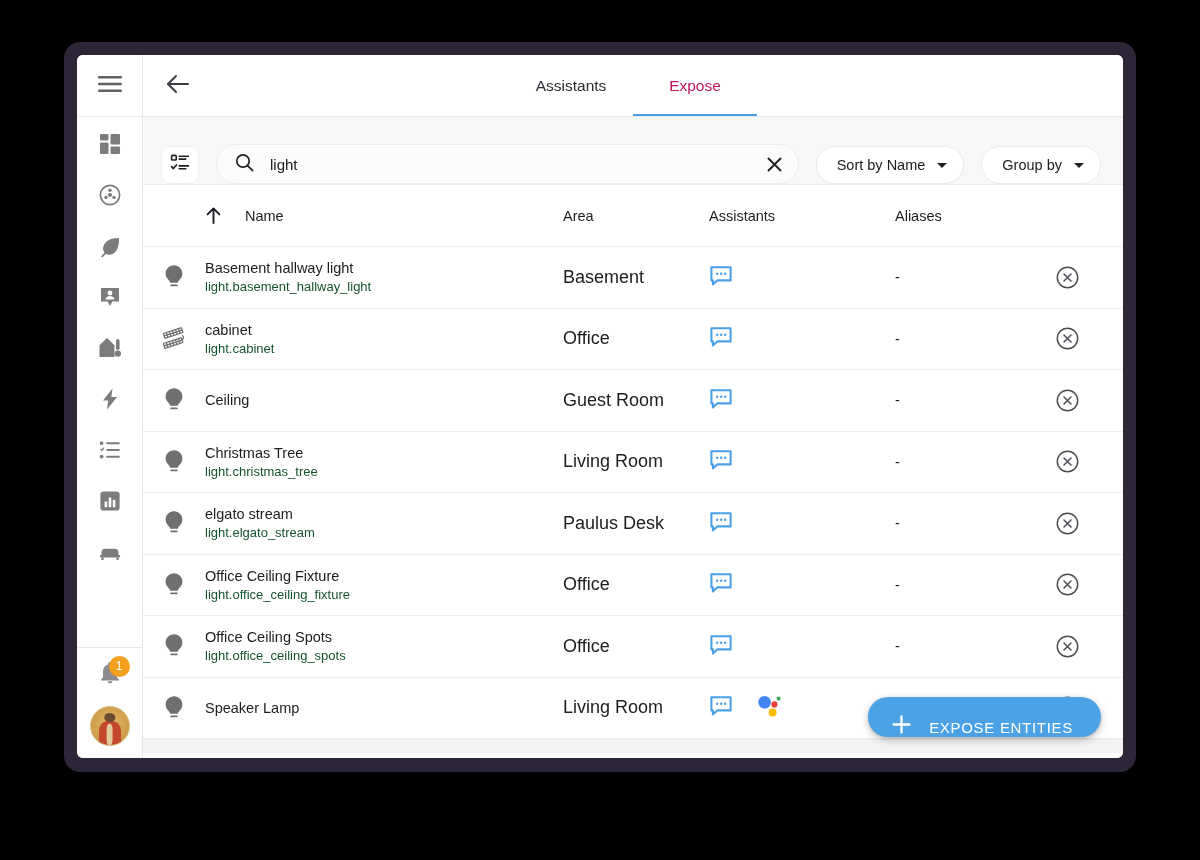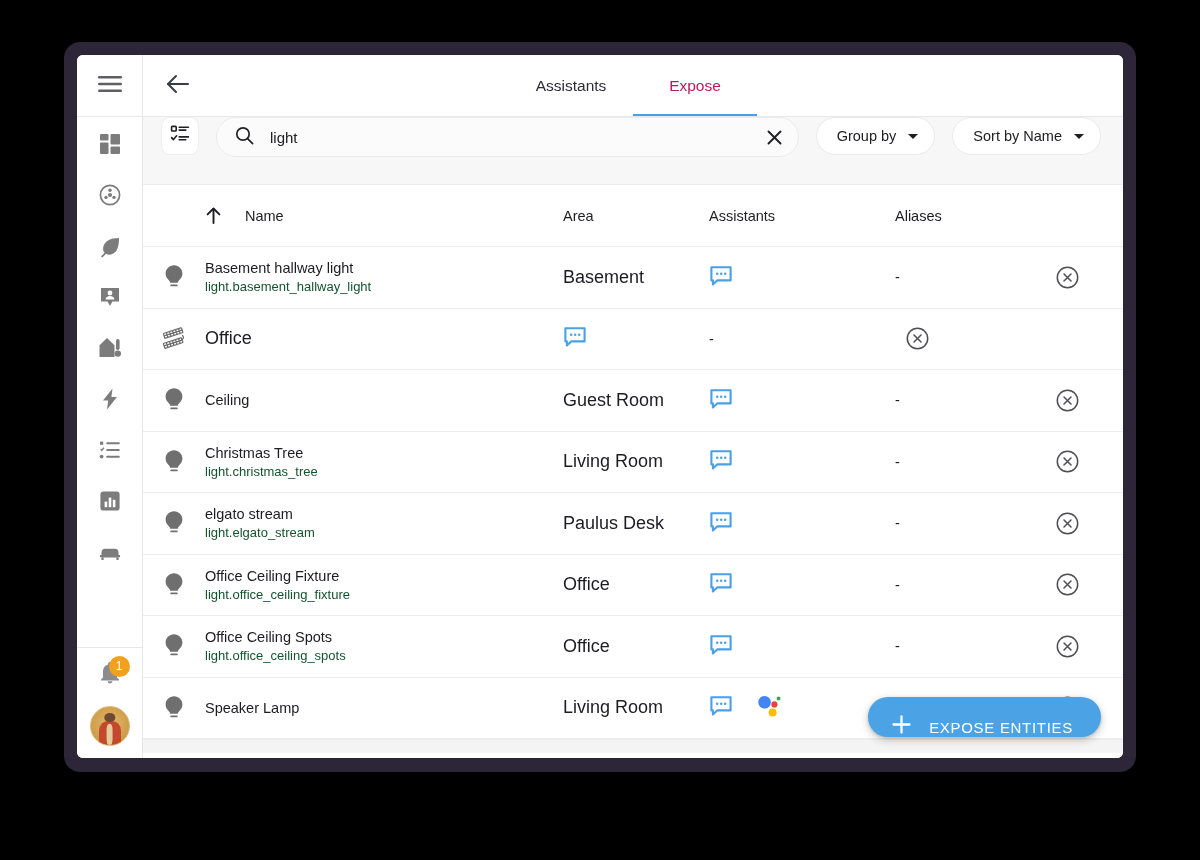--- a/index.html
+++ b/index.html
@@ -115,21 +115,21 @@
     content:""; position:absolute; left:0; right:0; bottom:0;
     height:2px; background:#4a9fe6;
   }
   #appbar-spacer { width: 70px; }
 
   
   #toolbar {
     height: 68px; flex:0 0 68px;
     background:#f7f7f7;
     border-bottom: 1px solid #ececec;
-    display:flex; align-items:flex-start;
+    display:flex; align-items:flex-end;
     padding: 0 22px 0 18px;
     gap: 17px;
   }
   #filter-btn {
     width: 38px; height: 38px; border-radius: 9px;
     background:#ffffff; border:1px solid #eeeeee;
     display:flex; align-items:center; justify-content:center;
     color:#202024; cursor:pointer; flex:0 0 38px;
   }
   #search-box {
@@ -380,26 +380,26 @@
           </span>
           <input id="search-input" type="text" value="light" style="">
           <span id="clear-search">
             <svg width="19" height="19" viewBox="0 0 19 19" fill="none" stroke="#202024" stroke-width="1.9" stroke-linecap="round">
               <path d="M3.5 3.5l12 12M15.5 3.5l-12 12"></path>
             </svg>
           </span>
         </div>
 
         <div class="pill-btn">
+          <span>Sort by Name</span>
+          <span class="caret"></span>
+        </div>
+
+        <div class="pill-btn">
           <span>Group by</span>
-          <span class="caret"></span>
-        </div>
-
-        <div class="pill-btn">
-          <span>Sort by Name</span>
           <span class="caret"></span>
         </div>
       </div>
 
       <div id="table-area">
 
         <div id="table-head" class="row-grid">
           <div></div>
           <div class="hcell">
             <span class="sort-arrow">
@@ -454,20 +454,24 @@
                     <rect x="4" y="4.2" width="19" height="5.2" rx="0.7"></rect>
                     <path d="M4 6.8h19M7.2 4.2v5.2M10.4 4.2v5.2M13.6 4.2v5.2M16.8 4.2v5.2M20 4.2v5.2"></path>
                   </g>
                   <g transform="rotate(-18 14 18)">
                     <rect x="4" y="14.2" width="19" height="5.2" rx="0.7"></rect>
                     <path d="M4 16.8h19M7.2 14.2v5.2M10.4 14.2v5.2M13.6 14.2v5.2M16.8 14.2v5.2M20 14.2v5.2"></path>
                   </g>
                   <path d="M22.4 9.6c1.6 1.2 1.4 3.2-.6 3.9" stroke-linecap="round"></path>
                 </svg>
               </div>
+              <div class="cell-name">
+                <span class="name-primary">cabinet</span>
+                <span class="name-secondary">light.cabinet</span>
+              </div>
               <div class="cell-area">Office</div>
               <div class="cell-assist">
                 <span><svg width="24" height="22" viewBox="0 0 24 22" fill="none">
                     <path d="M2.4 2.2h19.2v13.2H8.2l-4.3 4.1v-4.1H2.4z" stroke="#4a9fe6" stroke-width="2.1" stroke-linejoin="round"></path>
                     <circle cx="8.2" cy="8.7" r="1.25" fill="#4a9fe6"></circle>
                     <circle cx="12.2" cy="8.7" r="1.25" fill="#4a9fe6"></circle>
                     <circle cx="16.2" cy="8.7" r="1.25" fill="#4a9fe6"></circle>
                   </svg></span>
               </div>
               <div class="cell-alias">-</div>

